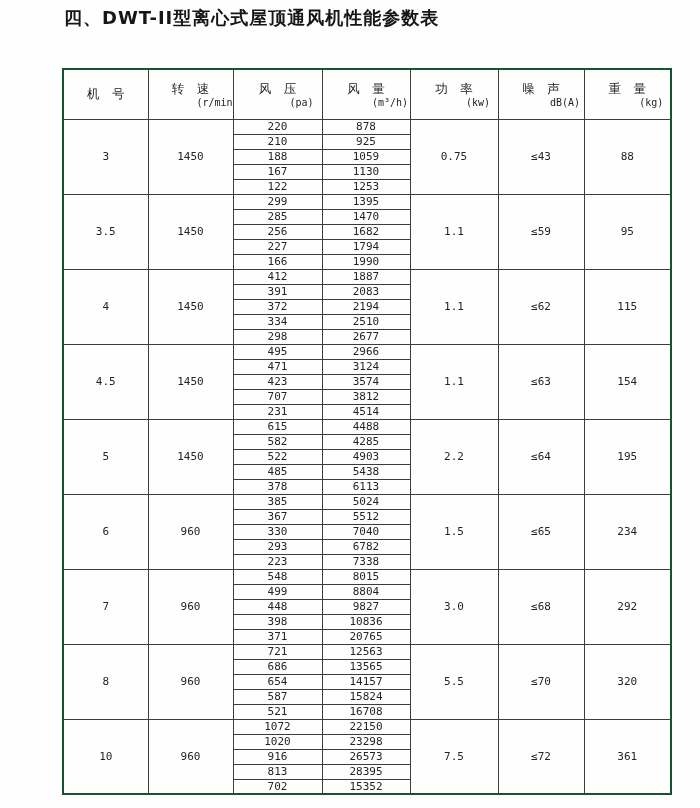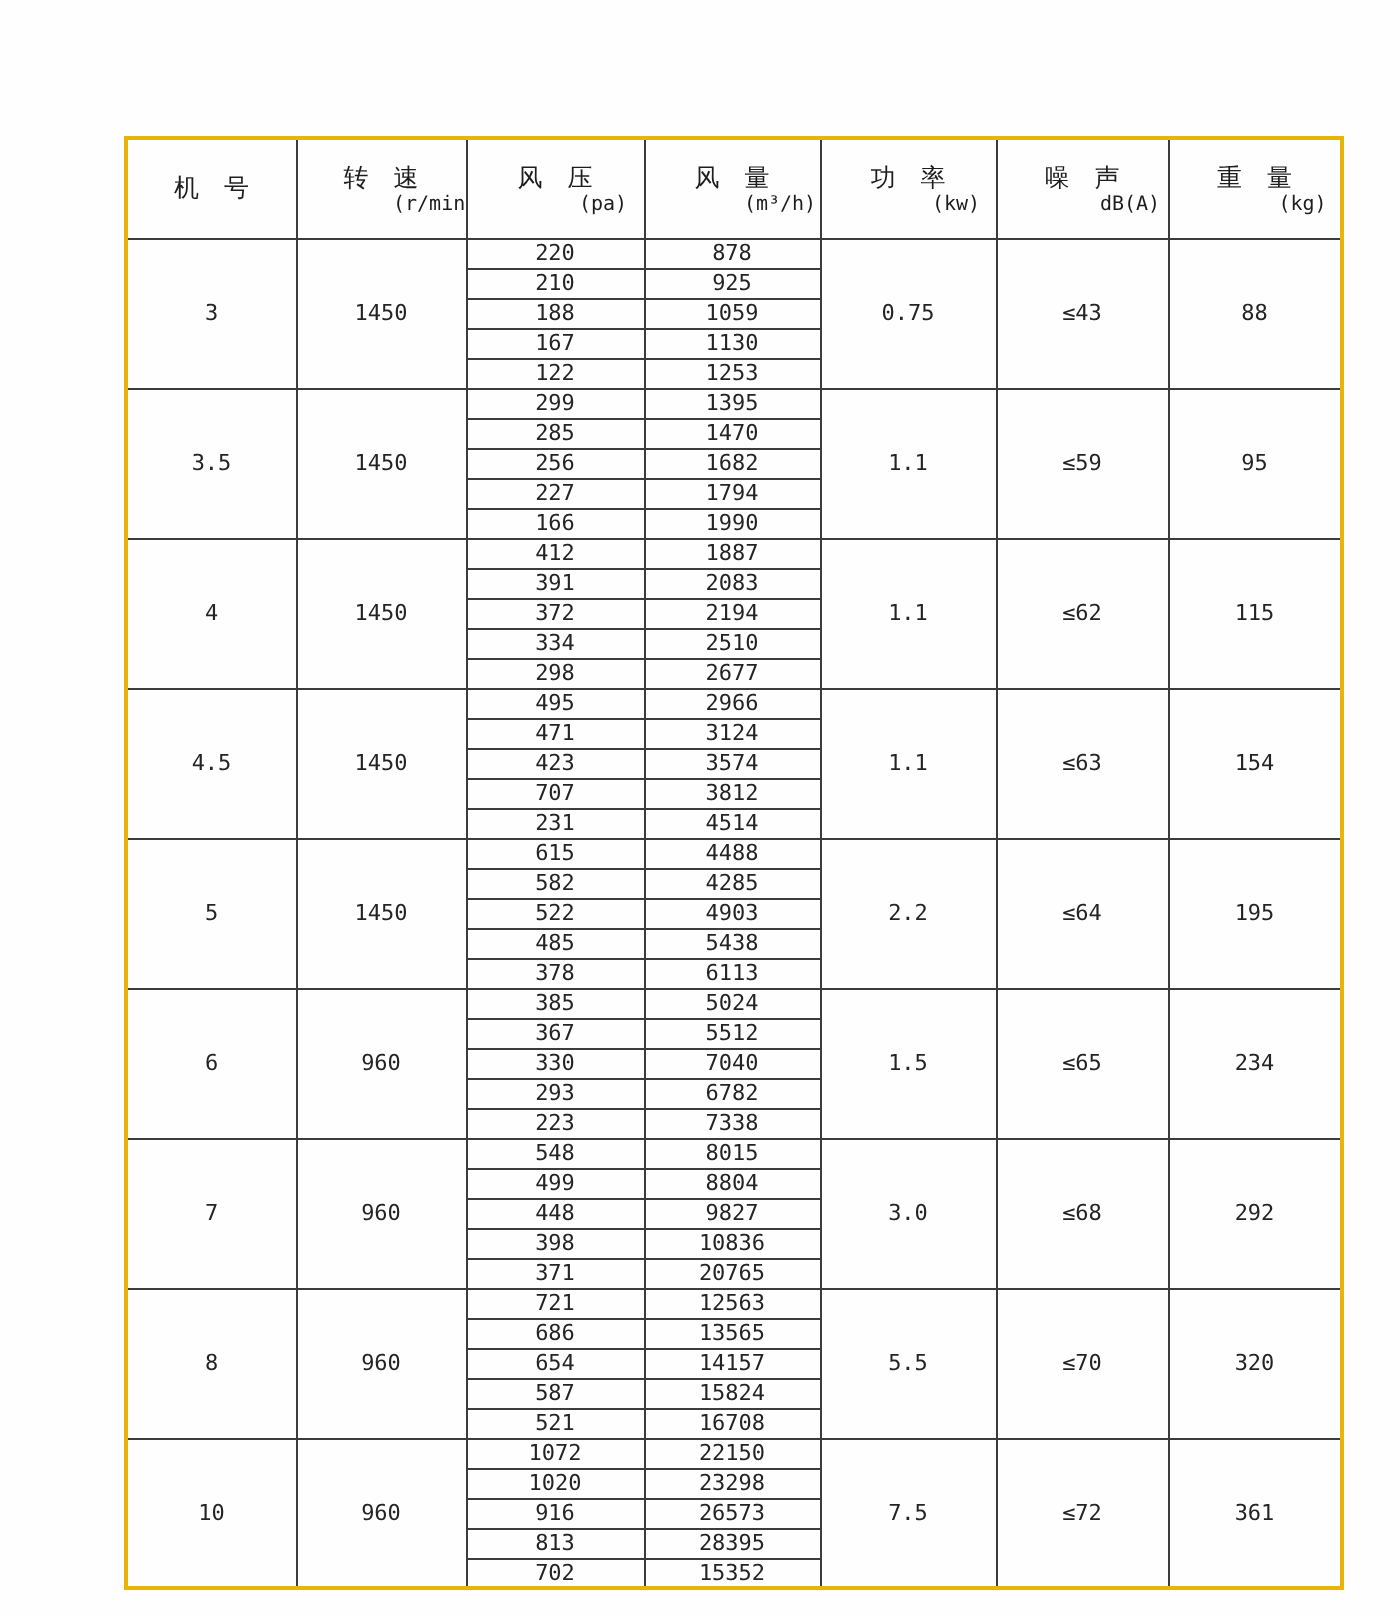--- a/index.html
+++ b/index.html
@@ -16,21 +16,21 @@
     position:absolute; left:64px; top:6px;
     font-size:18px; font-weight:bold; color:#161616;
     letter-spacing:1px;
     white-space:pre;
   }
   table.perf {
     position:absolute; left:62px; top:68px;
     width:608px;
     border-collapse:collapse; table-layout:fixed;
     color:#242424;
-    border:2px solid #eab308;
+    border:2px solid #14532d;
   }
   table.perf th, table.perf td {
     border:1px solid #3c3c3c;
     text-align:center; vertical-align:middle;
     padding:0; margin:0;
     overflow:hidden;
   }
   table.perf thead tr { height:50px; }
   th .h-name {
     display:block; font-size:12.5px; font-weight:normal;
@@ -47,20 +47,21 @@
   table.perf tbody td {
     font-size:11px; line-height:1;
     font-family:"DejaVu Sans Mono", "Liberation Mono", monospace;
   }
 </style>
 </head>
 <body>
 
 <div class="page">
 
+  <div class="doc-title">四、DWT-II型离心式屋顶通风机性能参数表</div>
 
   <table class="perf">
     <colgroup>
       <col style="width:85px">
       <col style="width:85px">
       <col style="width:89px">
       <col style="width:88px">
       <col style="width:88px">
       <col style="width:86px">
       <col style="width:87px">

